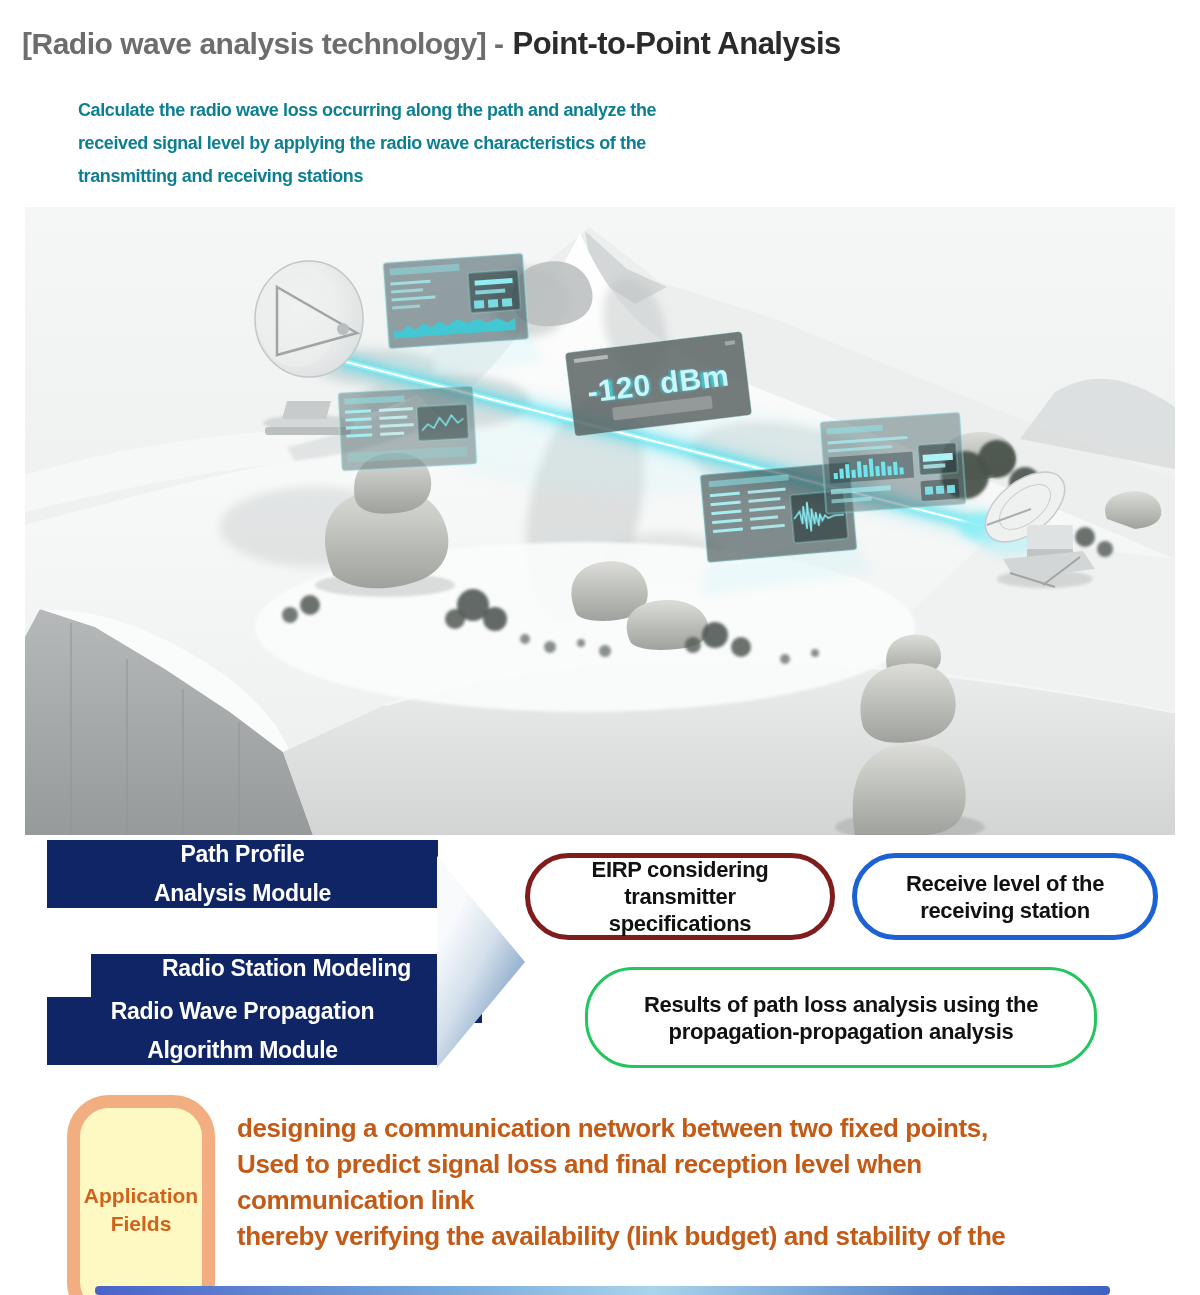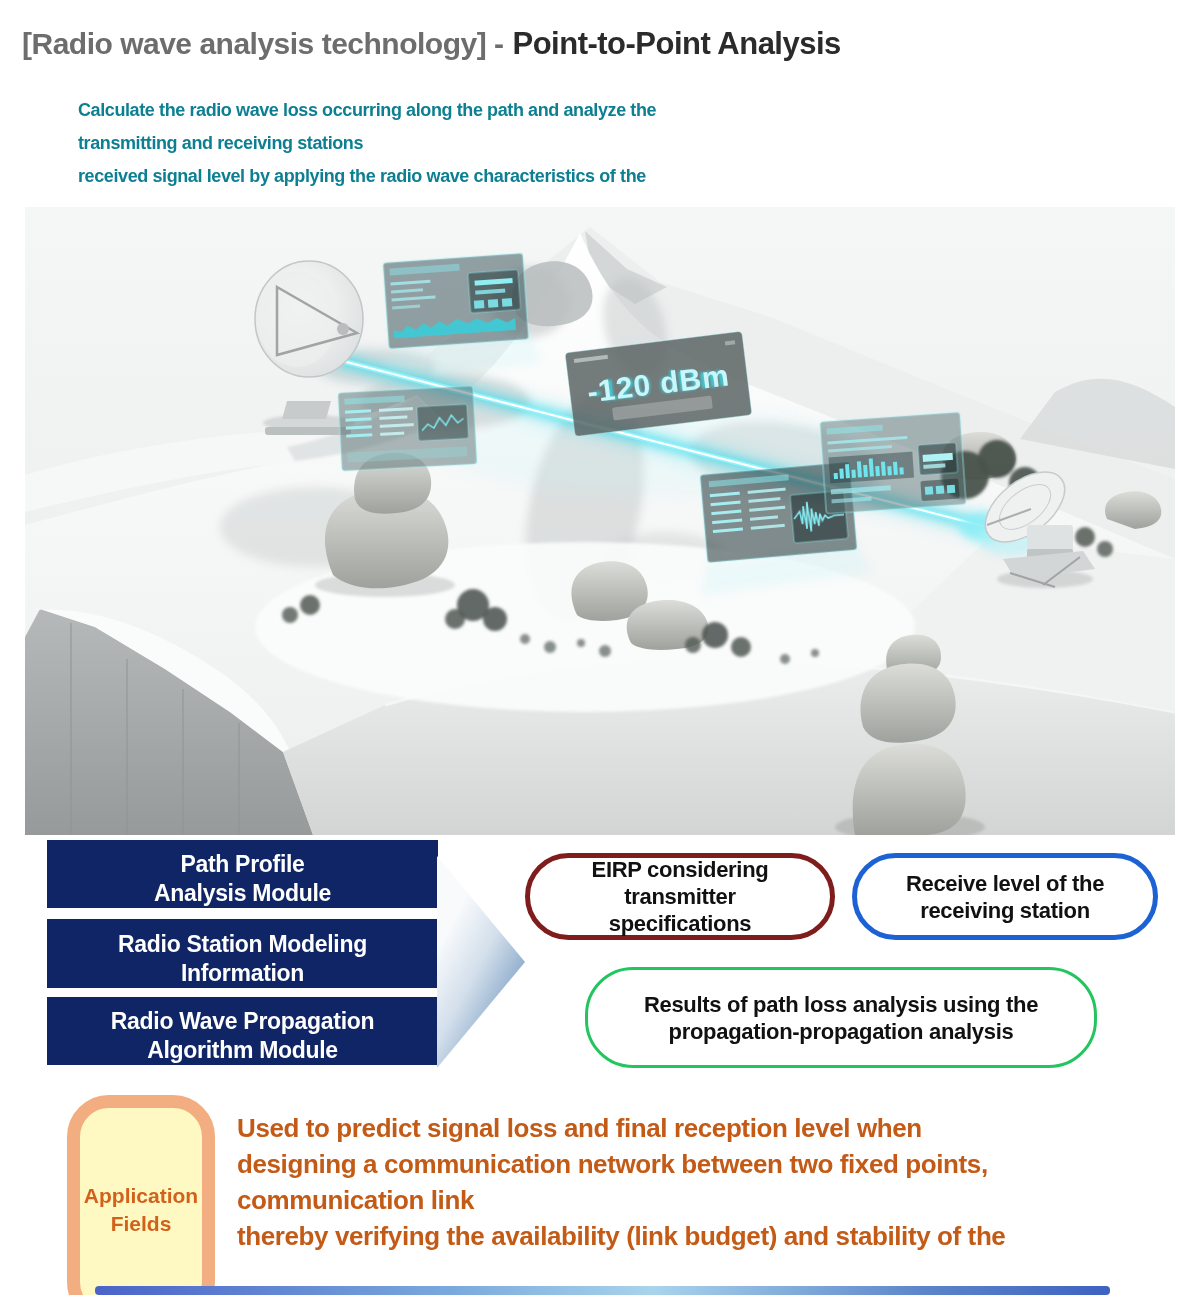--- a/index.html
+++ b/index.html
@@ -17,25 +17,25 @@
   .subtitle { position:absolute; left:78px; top:94px; }
   .s-line { font-size:18px; font-weight:700; color:#0d7f92; line-height:33px;
             letter-spacing:-0.4px; white-space:nowrap; }
 
   
   .scene { position:absolute; left:25px; top:207px; width:1150px; height:628px; }
   .scene svg { display:block; }
 
   
   .module { position:absolute; left:47px; width:391px; background:#0f2565; color:#ffffff;
-            display:flex; flex-direction:column; align-items:center; justify-content:flex-end;
+            display:flex; flex-direction:column; align-items:center; justify-content:space-between;
             text-align:center; }
   .module div { font-size:23px; font-weight:700; line-height:29px; letter-spacing:-0.3px; white-space:nowrap; }
   .m1 { top:840px; height:68px; }
-  .m2 { top:919px; height:69px; }
+  .m2 { top:954px; height:69px;margin-left:44px; }
   .m3 { top:997px; height:68px; }
 
   
   .arrow { position:absolute; left:437px; top:856px; width:88px; height:212px;
            clip-path:polygon(0 0, 100% 50%, 0 100%);
            background:linear-gradient(118deg,#f8fafc 25%,#d3dfeb 50%,#8fadcc 74%,#6b90ba 92%); }
 
   
   .pill { position:absolute; background:#ffffff; border-radius:48px;
           display:flex; flex-direction:column; align-items:center; justify-content:center;
@@ -67,22 +67,22 @@
 <body>
 
 <div class="slide">
 
   <div class="title">
     <span class="t-pre">[Radio wave analysis technology] -</span><span class="t-main">Point-to-Point Analysis</span>
   </div>
 
   <div class="subtitle">
     <div class="s-line">Calculate the radio wave loss occurring along the path and analyze the</div>
+    <div class="s-line">received signal level by applying the radio wave characteristics of the</div>
     <div class="s-line">transmitting and receiving stations</div>
-    <div class="s-line">received signal level by applying the radio wave characteristics of the</div>
   </div>
 
   <div class="scene">
     <svg width="1150" height="628" viewBox="0 0 1150 628" xmlns="http://www.w3.org/2000/svg">
       <defs>
         <linearGradient id="bgG" x1="0" y1="0" x2="0" y2="1">
           <stop offset="0" stop-color="#f5f6f6"></stop>
             <stop offset="1" stop-color="#e9ebeb"></stop>
         </linearGradient>
         <linearGradient id="snowG" x1="0" y1="0" x2="0" y2="1">
@@ -338,20 +338,20 @@
   <div class="pill p3">
     <div>Results of path loss analysis using the</div>
     <div>propagation-propagation analysis</div>
   </div>
 
   <div class="badge">
     <div>Application</div>
     <div>Fields</div>
   </div>
   <div class="app-text">
+    <div>designing a communication network between two fixed points,</div>
     <div>Used to predict signal loss and final reception level when</div>
-    <div>designing a communication network between two fixed points,</div>
     <div>communication link</div>
     <div>thereby verifying the availability (link budget) and stability of the</div>
   </div>
 
   <div class="footer-bar"></div>
 </div>
 
 </body></html>

